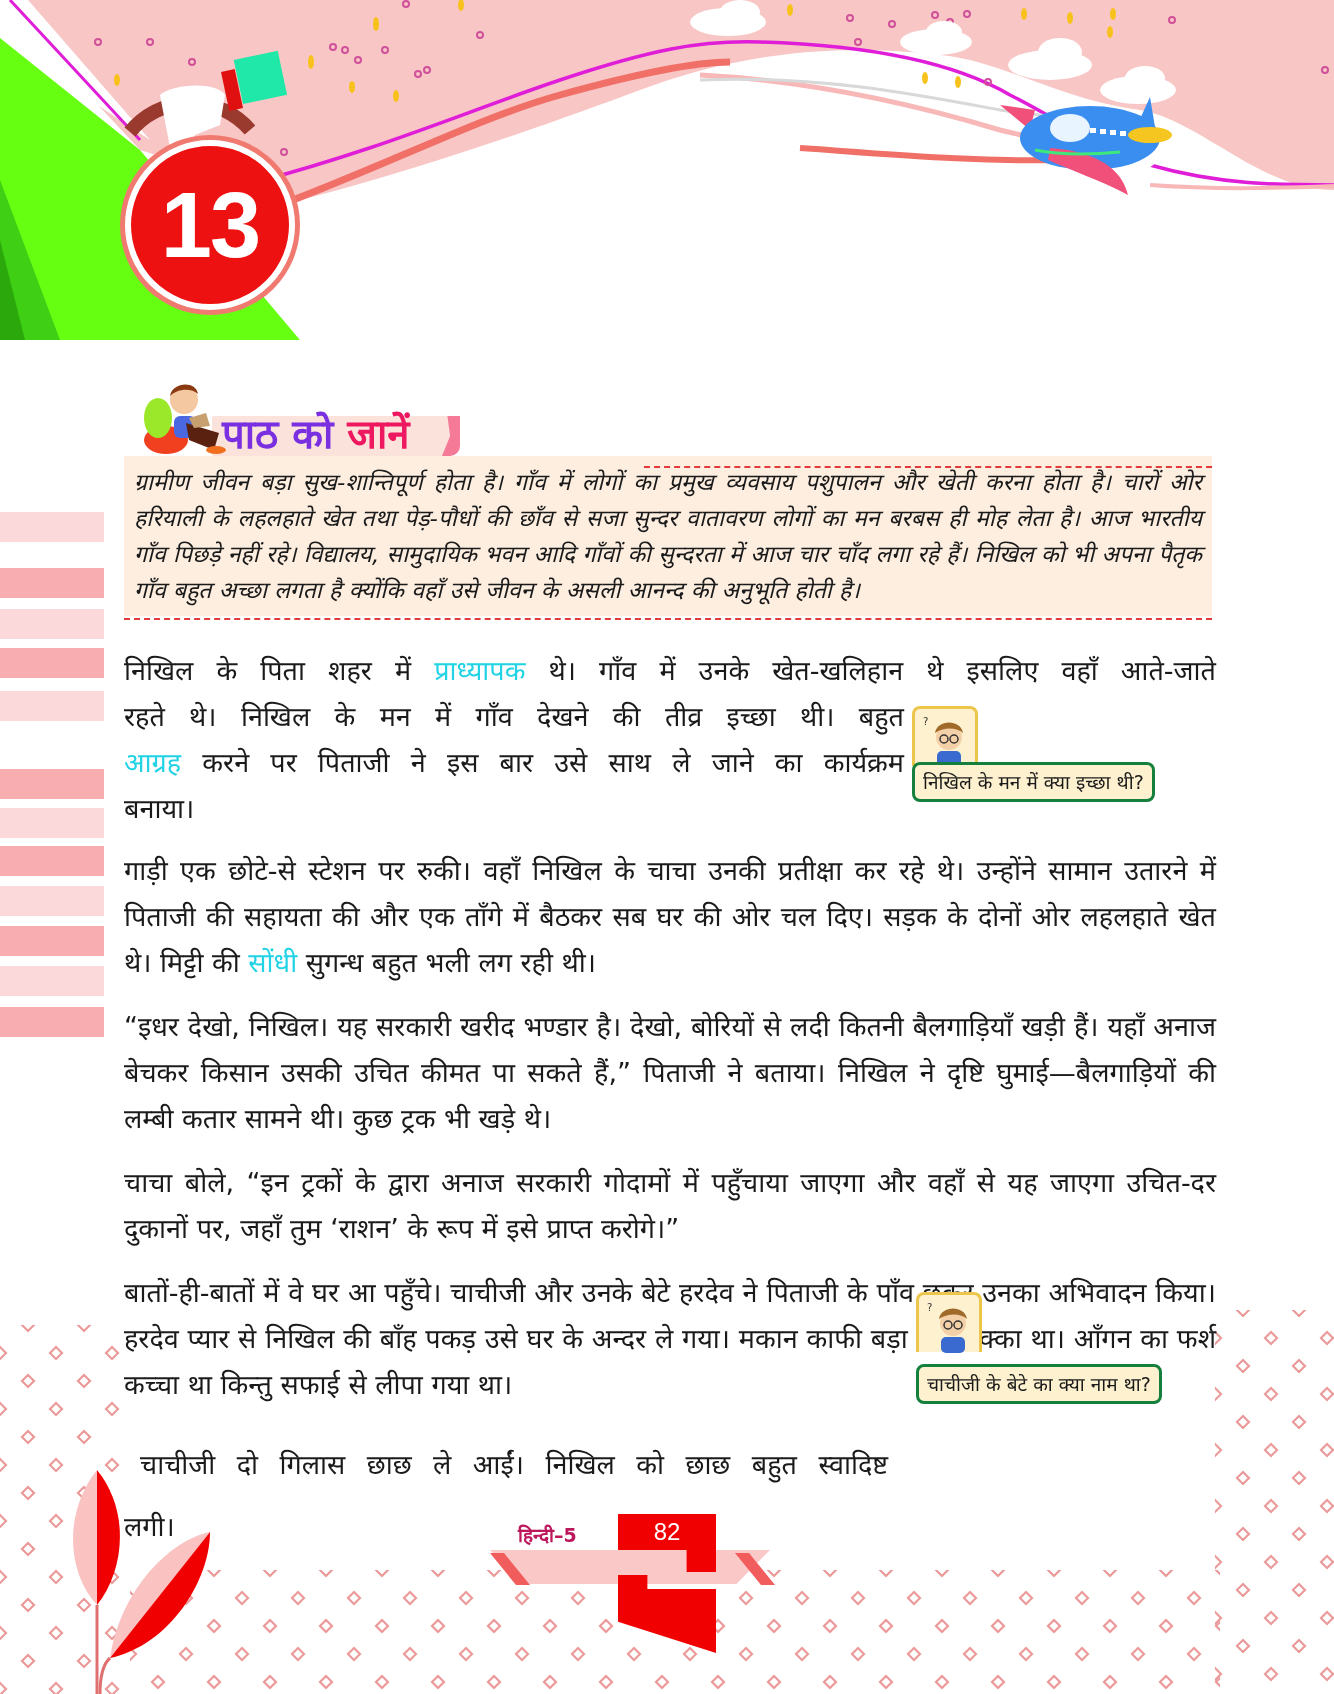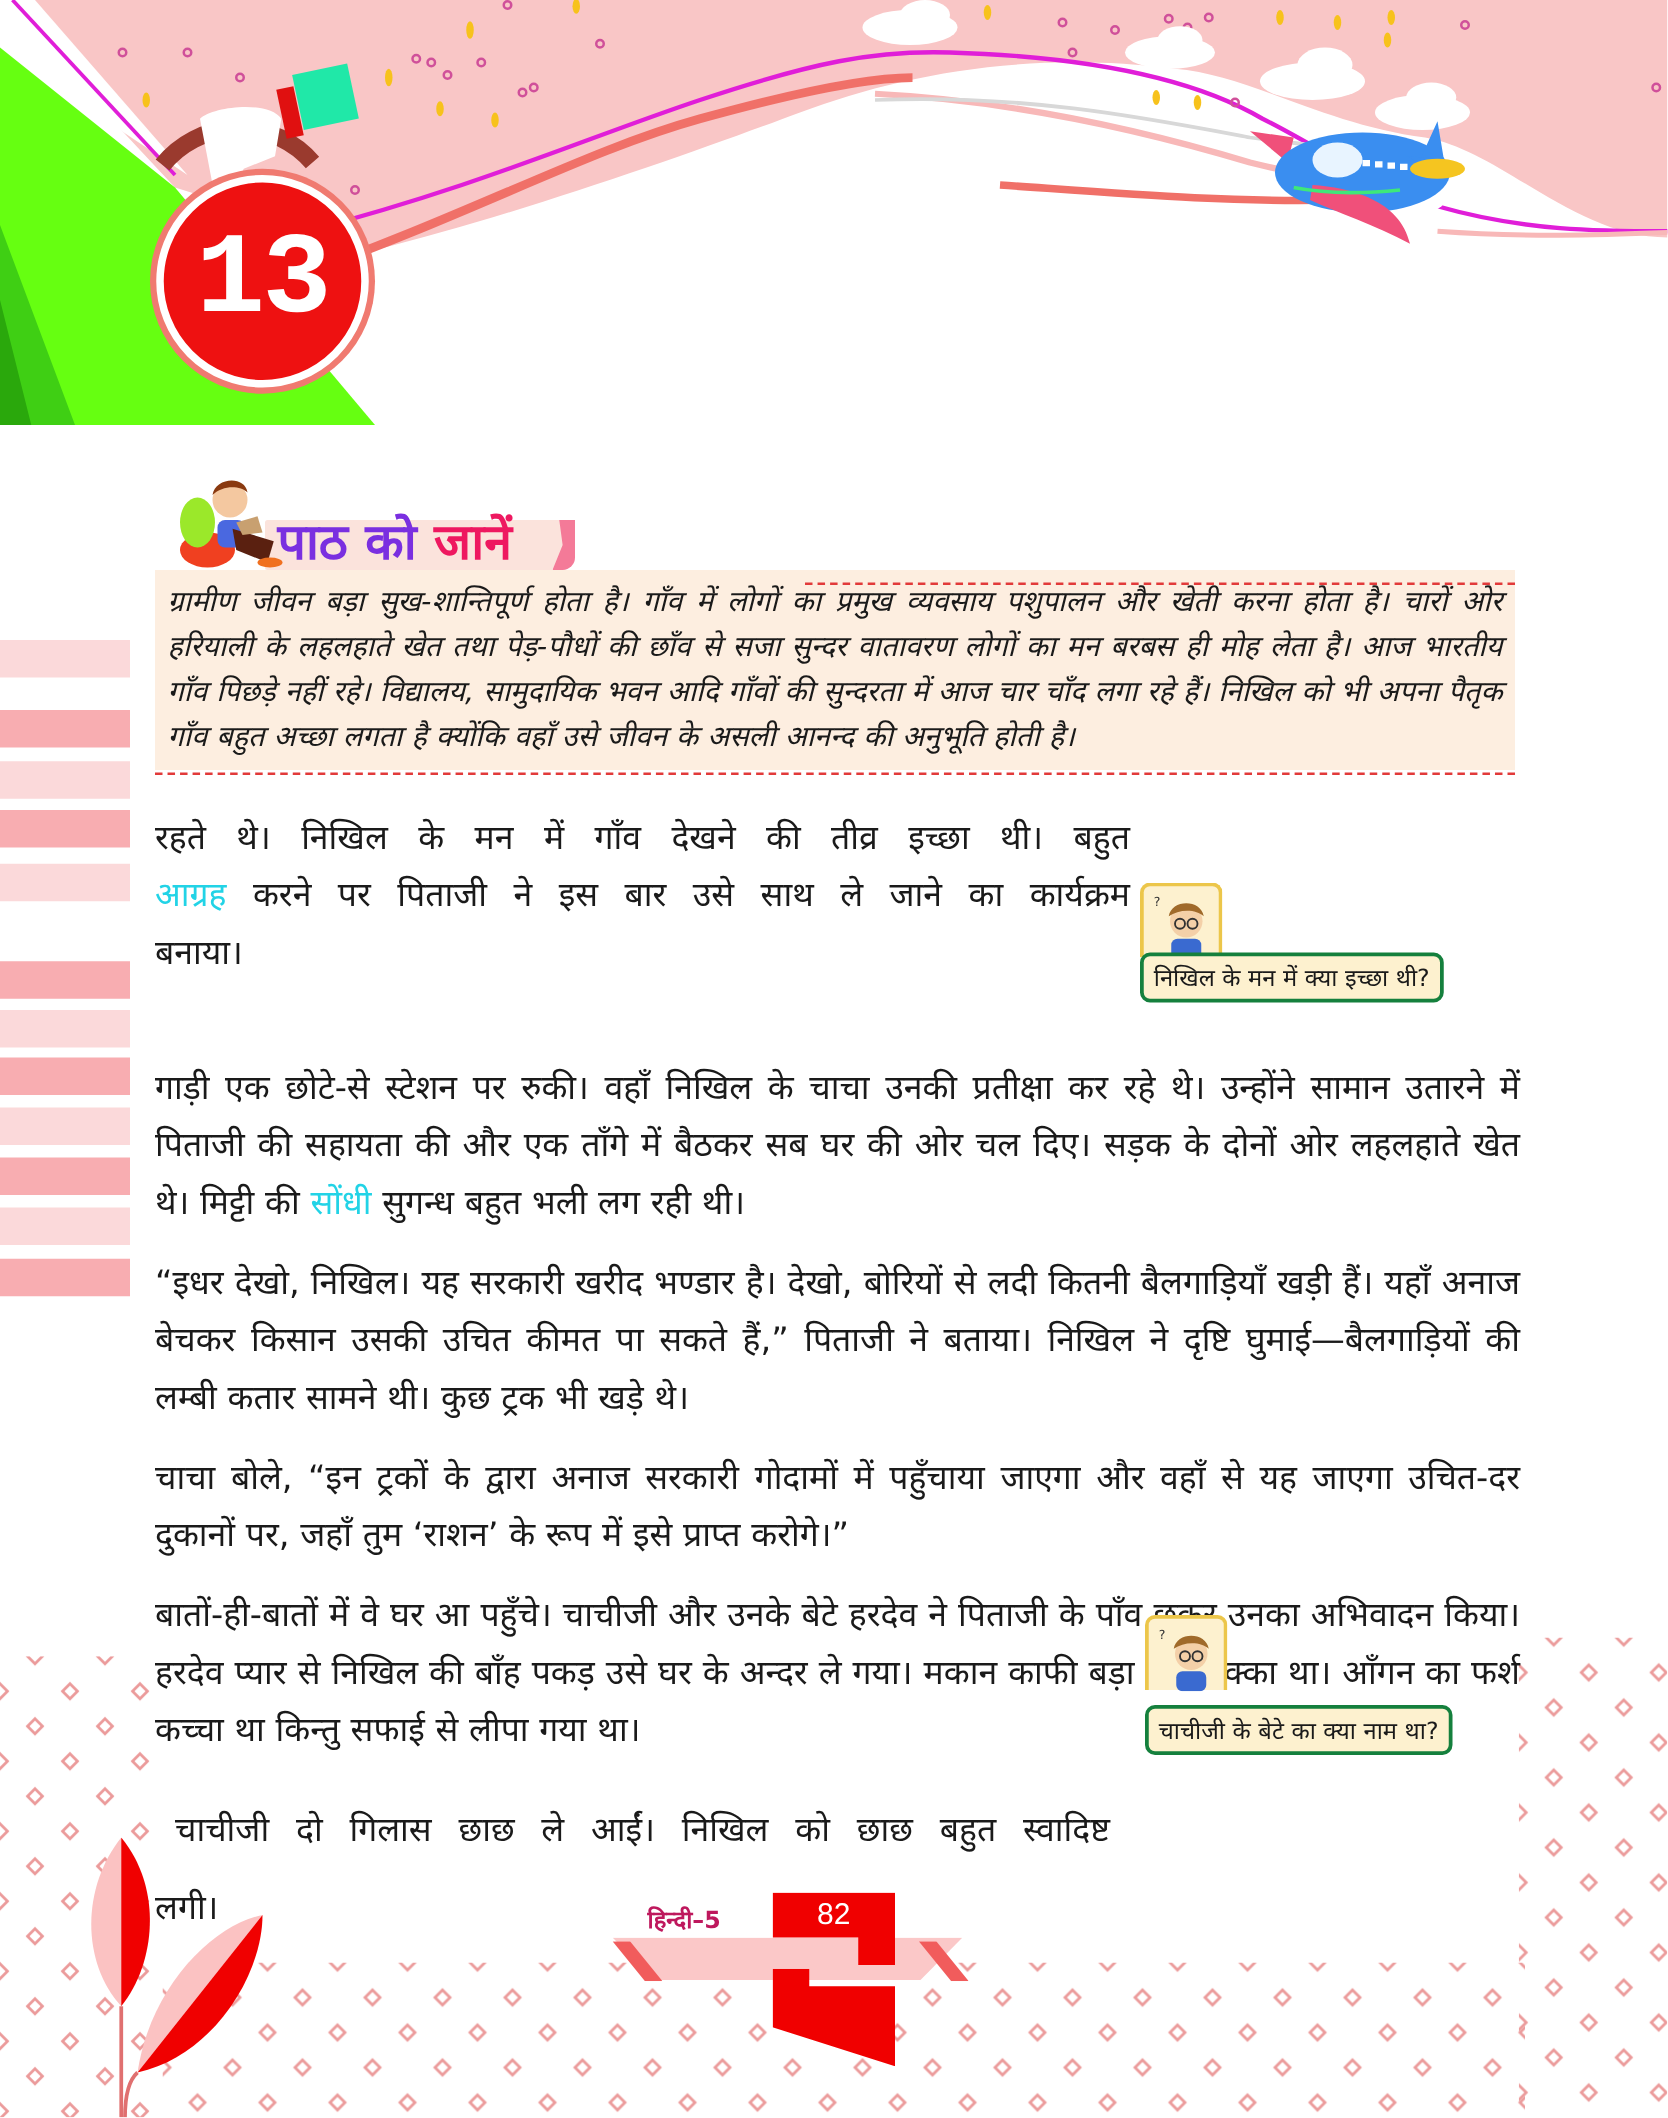--- a/index.html
+++ b/index.html
@@ -9,21 +9,21 @@
   
   .header-art { position:absolute; left:0; top:0; width:1334px; height:340px; }
   .header-art svg { position:absolute; left:0; top:0; }
 
   .chapter-badge {
     position:absolute; left:125px; top:140px; width:170px; height:170px;
     border-radius:50%; background:#ee1111; border:6px solid #ffffff;
     box-shadow:0 0 0 5px #f07a70;
     display:flex; align-items:center; justify-content:center;
   }
-  .chapter-number { color:#ffffff; font-family:Liberation Mono, monospace; font-weight:bold; font-size:92px; line-height:1; letter-spacing:-2px; }
+  .chapter-number { color:#ffffff; font-family:Liberation Sans, sans-serif; font-weight:bold; font-size:92px; line-height:1; letter-spacing:-2px; }
 
   .chapter-title {
     position:absolute; left:855px; top:248px; width:360px; text-align:left;
     font-family:"DejaVu Sans", sans-serif; font-weight:bold; font-style:italic;
     font-size:60px; color:#1a1ad8; letter-spacing:1px;
   }
 
   
   .left-stripes { position:absolute; left:0; top:500px; width:104px; }
   .stripe { position:absolute; left:0; width:104px; height:30px; }
@@ -262,20 +262,23 @@
 </div>
 
 <div class="intro-box">
   <div class="intro-top-dash"></div>
   <p class="intro-text">ग्रामीण जीवन बड़ा सुख-शान्तिपूर्ण होता है। गाँव में लोगों का प्रमुख व्यवसाय पशुपालन और खेती करना होता है। चारों ओर हरियाली के लहलहाते खेत तथा पेड़-पौधों की छाँव से सजा सुन्दर वातावरण लोगों का मन बरबस ही मोह लेता है। आज भारतीय गाँव पिछड़े नहीं रहे। विद्यालय, सामुदायिक भवन आदि गाँवों की सुन्दरता में आज चार चाँद लगा रहे हैं। निखिल को भी अपना पैतृक गाँव बहुत अच्छा लगता है क्योंकि वहाँ उसे जीवन के असली आनन्द की अनुभूति होती है।</p>
 </div>
 
 <div class="story">
 
   <div style="position:absolute;top:0;left:0;width:1092px;">
+    <div class="para" style="margin:0;white-space:nowrap;text-align-last:justify;">
+      <span>निखिल के पिता शहर में </span><span class="vocab">प्राध्यापक</span><span> थे। गाँव में उनके खेत-खलिहान थे इसलिए वहाँ आते-जाते</span>
+    </div>
     <div class="para p1-narrow" style="margin:0;text-align-last:justify;">रहते थे। निखिल के मन में गाँव देखने की तीव्र इच्छा थी। बहुत</div>
     <div class="para p1-narrow" style="margin:0;text-align-last:justify;">
       <span class="vocab">आग्रह</span><span> करने पर पिताजी ने इस बार उसे साथ ले जाने का कार्यक्रम</span>
     </div>
     <div class="para" style="margin:0;">बनाया।</div>
   </div>
 
   <div style="position:absolute;left:788px;top:58px;">
     <div class="thinker-tab" style="left:0;top:0;">
       <svg class="thinker-face" width="46" height="52" viewBox="0 0 46 52">

